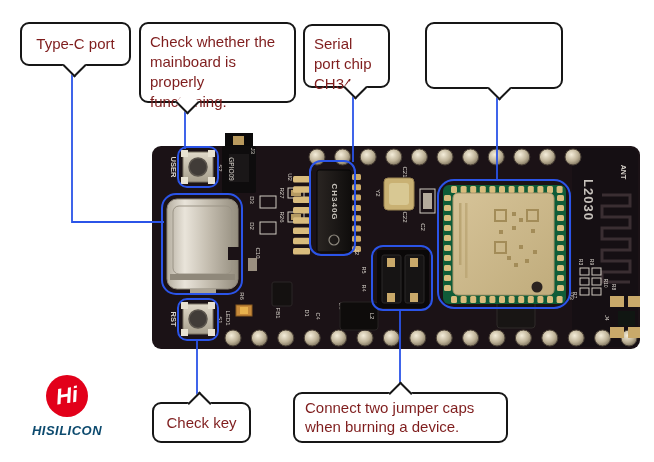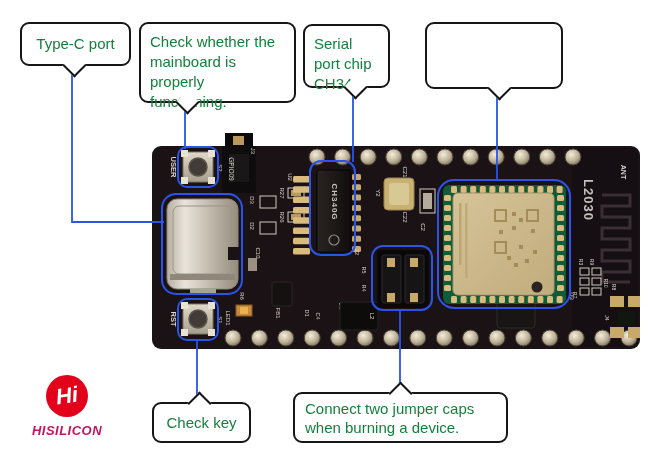--- a/index.html
+++ b/index.html
@@ -15,40 +15,40 @@
   .silkbox{fill:none;stroke:#cfc9c0;stroke-width:1;}
   .chiptxt{fill:#c9c5bd;font-family:"Liberation Sans",sans-serif;letter-spacing:1px;}
 
   
   .hl{fill:none;stroke:var(--annotation-blue);stroke-width:2;}
   .ln{fill:none;stroke:var(--annotation-blue);stroke-width:1.8;}
 
   
   .callout{position:absolute;box-sizing:border-box;background:var(--callout-bg);
            border:2px solid var(--callout-border);border-radius:9px;
-           font-size:15px;line-height:20px;color:#15803d;display:flex;}
+           font-size:15px;line-height:20px;color:#7f1d1d;display:flex;}
   .callout.center{align-items:center;justify-content:center;text-align:center;}
   .callout.lefty{padding:8px 9px;align-items:flex-start;}
-  .callout.lefty2{padding:5px 10px;align-items:center;}
+  .callout.lefty2{padding:5px 10px;align-items:flex-end;}
   .tail{position:absolute;width:15px;height:15px;background:var(--callout-bg);
         transform:rotate(45deg);}
   .tail.down{bottom:-9.5px;border-right:2px solid var(--callout-border);
              border-bottom:2px solid var(--callout-border);}
   .tail.up{top:-9.5px;border-left:2px solid var(--callout-border);
            border-top:2px solid var(--callout-border);}
 
   
   .brand{position:absolute;left:17px;top:375px;width:100px;text-align:center;}
   .brand-mark{width:42px;height:42px;border-radius:50%;background:var(--brand-red);
               color:#fff;margin:0 auto;display:flex;align-items:center;justify-content:center;
               font-style:italic;font-weight:bold;font-size:22px;
               font-family:"Liberation Sans",sans-serif;}
   .brand-mark span{transform:rotate(-8deg);display:block;}
   .brand-name{margin-top:6px;font-weight:bold;font-style:italic;font-size:13px;
-              letter-spacing:.5px;color:#be185d;}
+              letter-spacing:.5px;color:#0c4a6e;}
 </style>
 </head>
 <body>
 
 <div class="stage">
 
   <svg class="layer" width="654" height="462" viewBox="0 0 654 462">
     <defs>
       <radialGradient id="pinG" cx="40%" cy="35%" r="75%">
         <stop offset="0%" stop-color="#f4edda"></stop>

